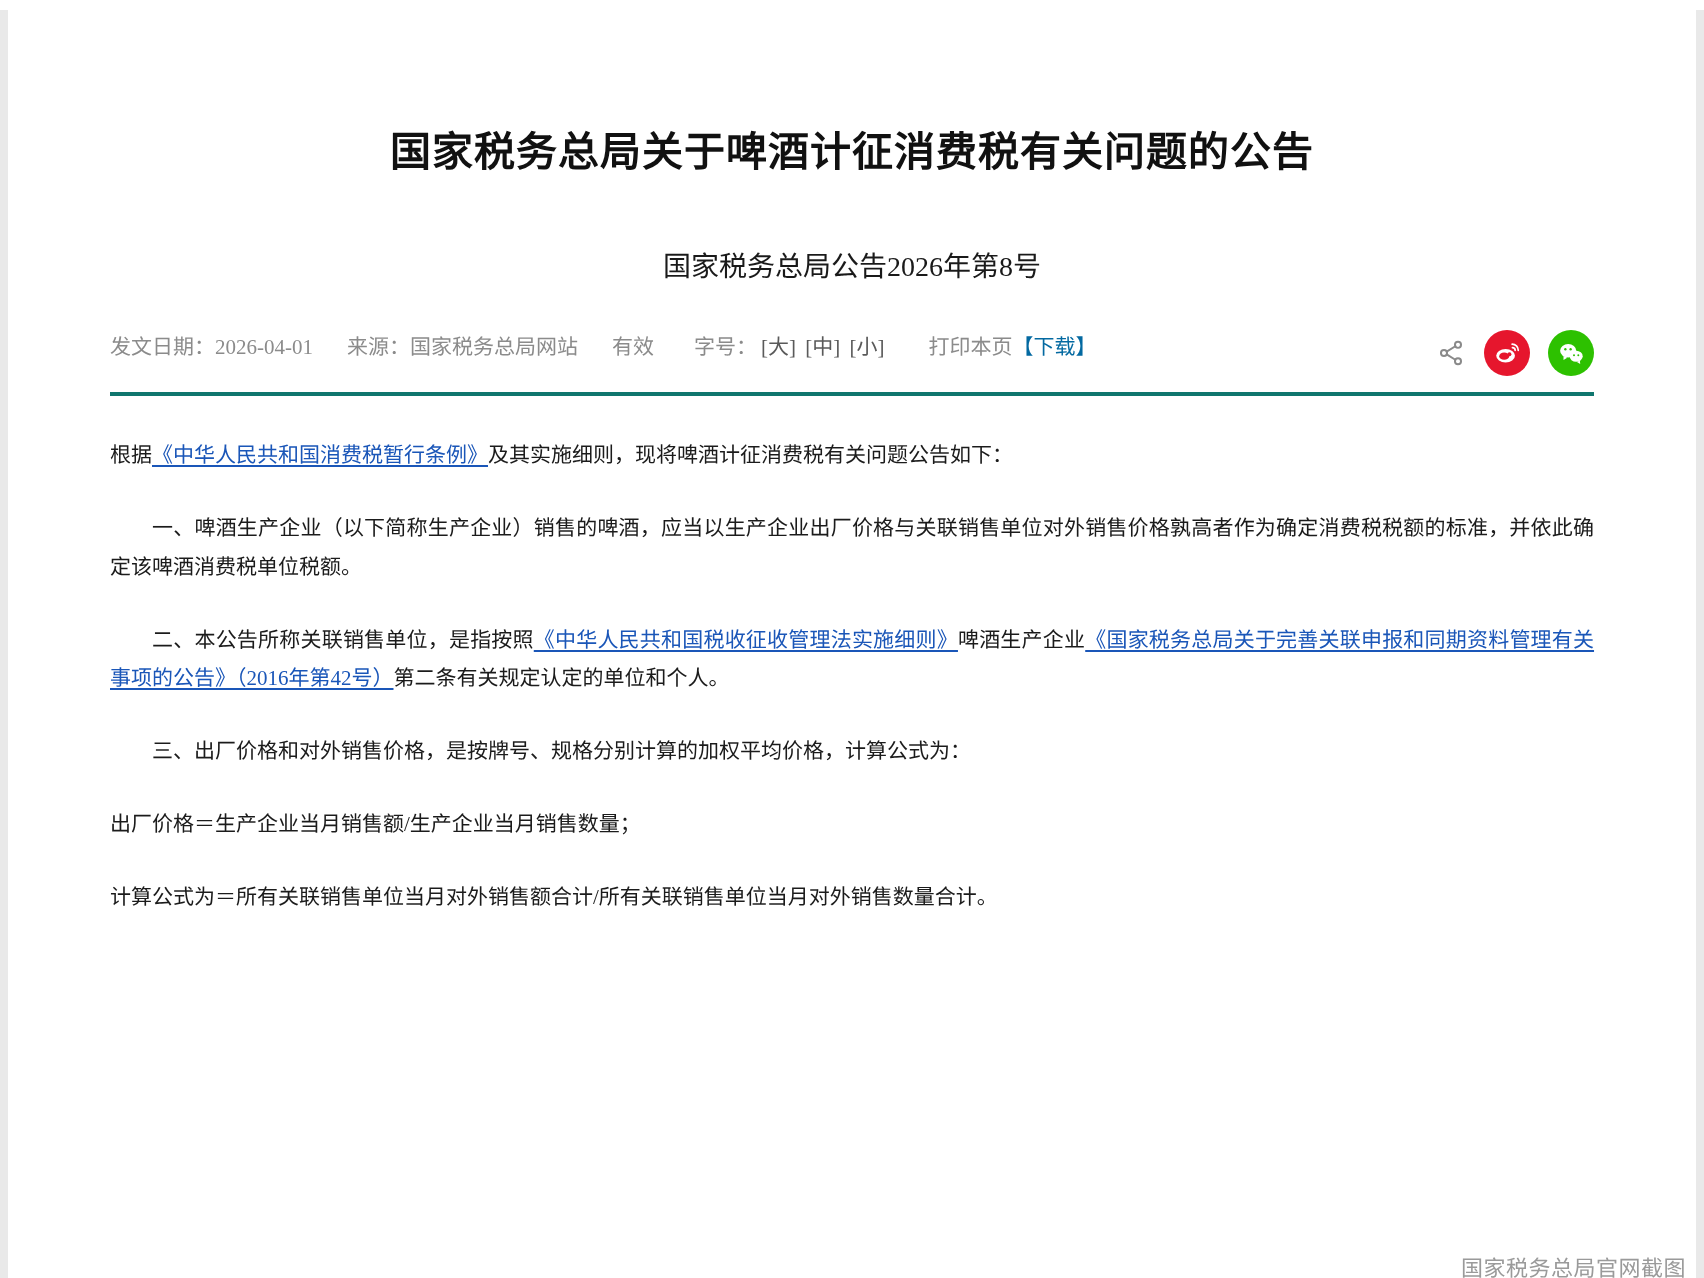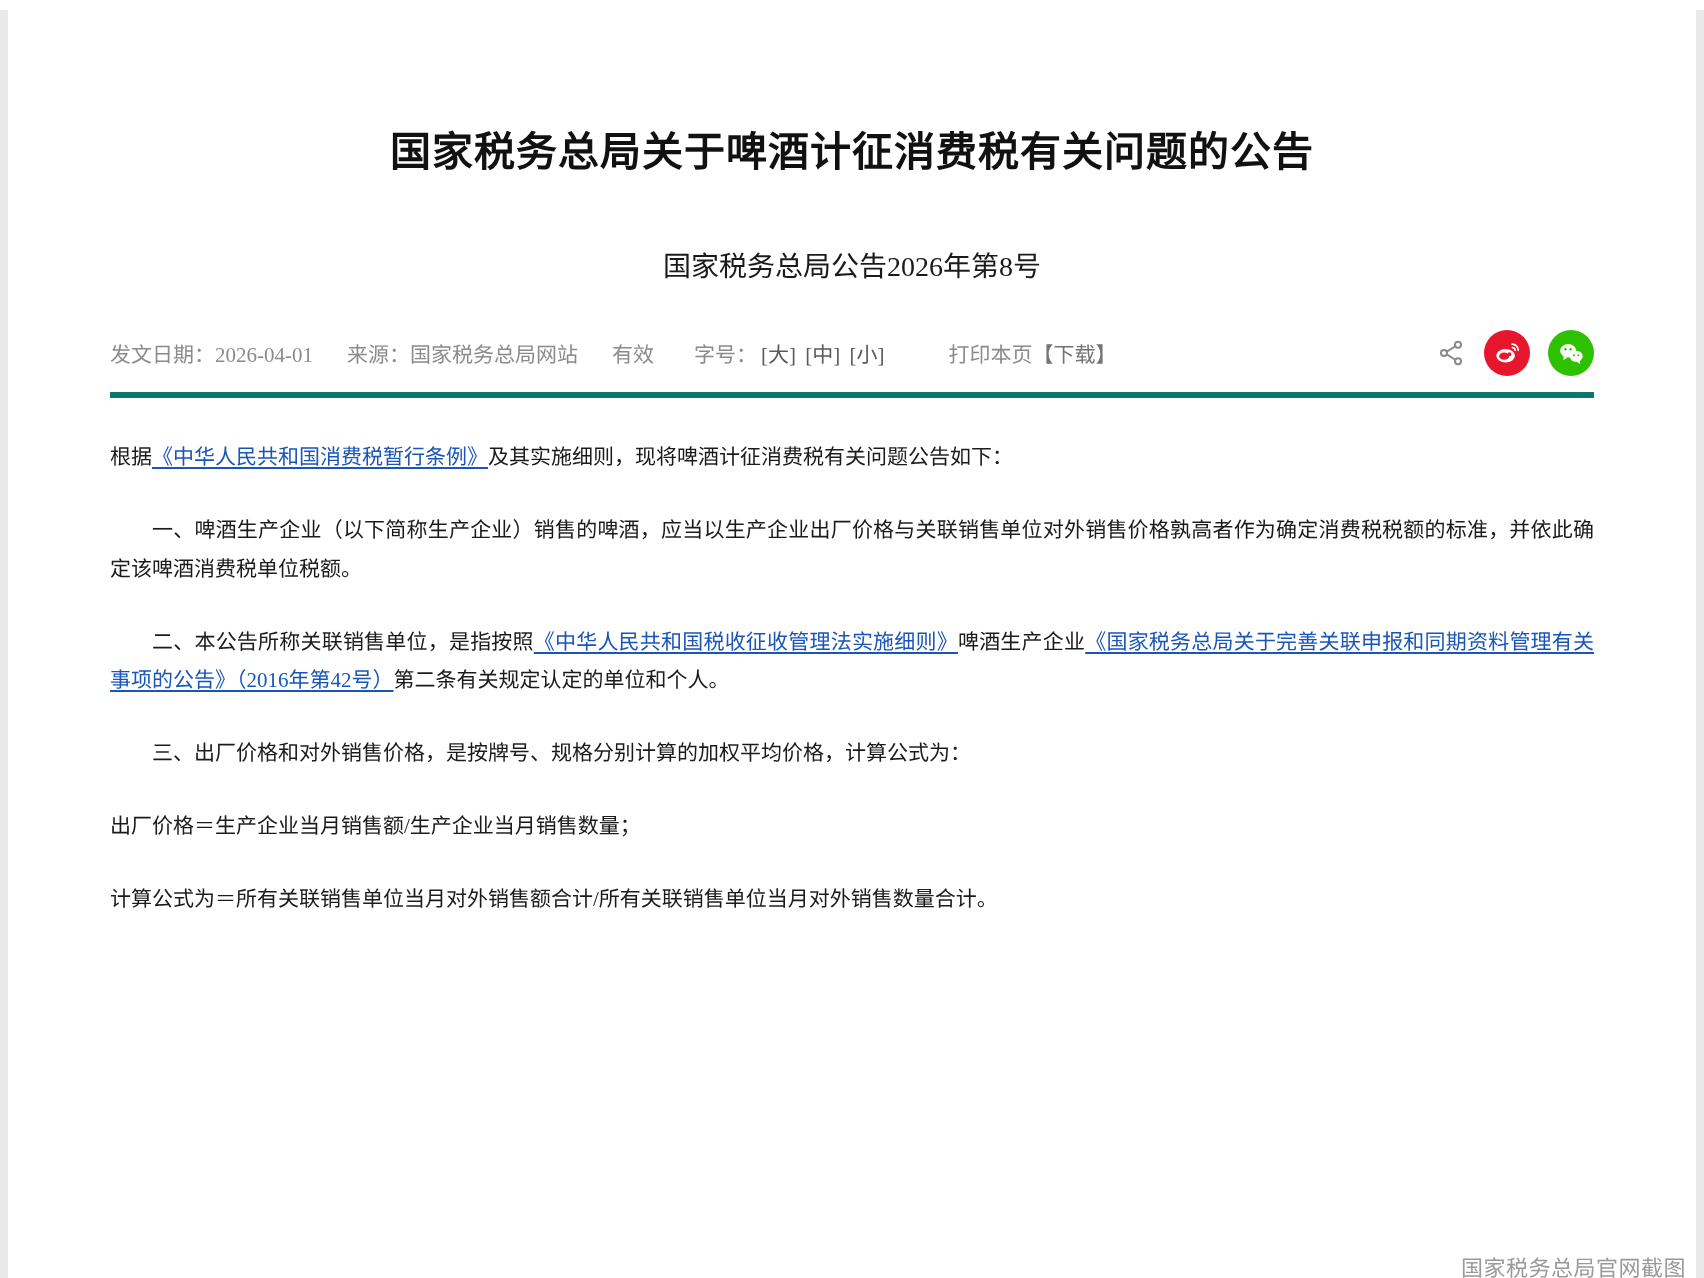--- a/index.html
+++ b/index.html
@@ -53,37 +53,37 @@
     padding-top: 66px;
     text-align: center;
     font-size: 28px;
     font-weight: normal;
     color: #1a1a1a;
   }
 
   .meta-bar {
     margin: 46px 42px 0 42px;
     padding-bottom: 16px;
-    border-bottom: 6px solid #0f766e;
+    border-bottom: 4px solid #0f766e;
     display: flex;
-    align-items: center;
+    align-items: flex-start;
     font-size: 21px;
     color: #8b8b8b;
     white-space: nowrap;
   }
   .meta-item { margin-right: 34px; }
   .meta-item.status { margin-right: 40px; }
-  .meta-fontsize { margin-right: 64px; }
+  .meta-fontsize { margin-right: 44px; }
   .meta-fontsize .fs-opt {
     color: #5a5a5a;
     cursor: pointer;
     margin-left: 4px;
   }
   .meta-print { color: #8b8b8b; }
-  .meta-print .dl { color: #737373; cursor: pointer; font-family: Liberation Serif, serif; }
+  .meta-print .dl { color: #0369a1; cursor: pointer; font-family: Liberation Serif, serif; }
 
   .share-group {
     margin-left: auto;
     display: flex;
     align-items: center;
     gap: 18px;
   }
   .share-icon {
     width: 30px; height: 30px;
     display: inline-flex;

